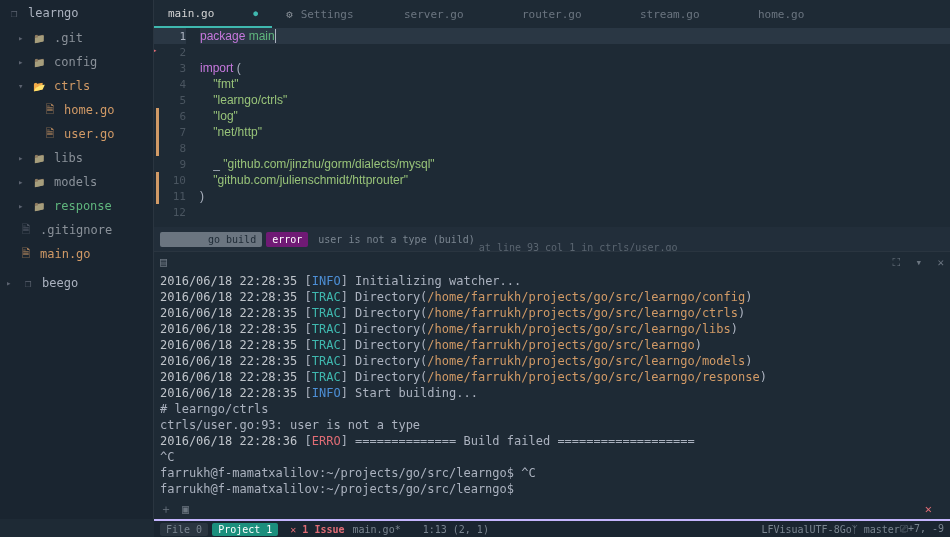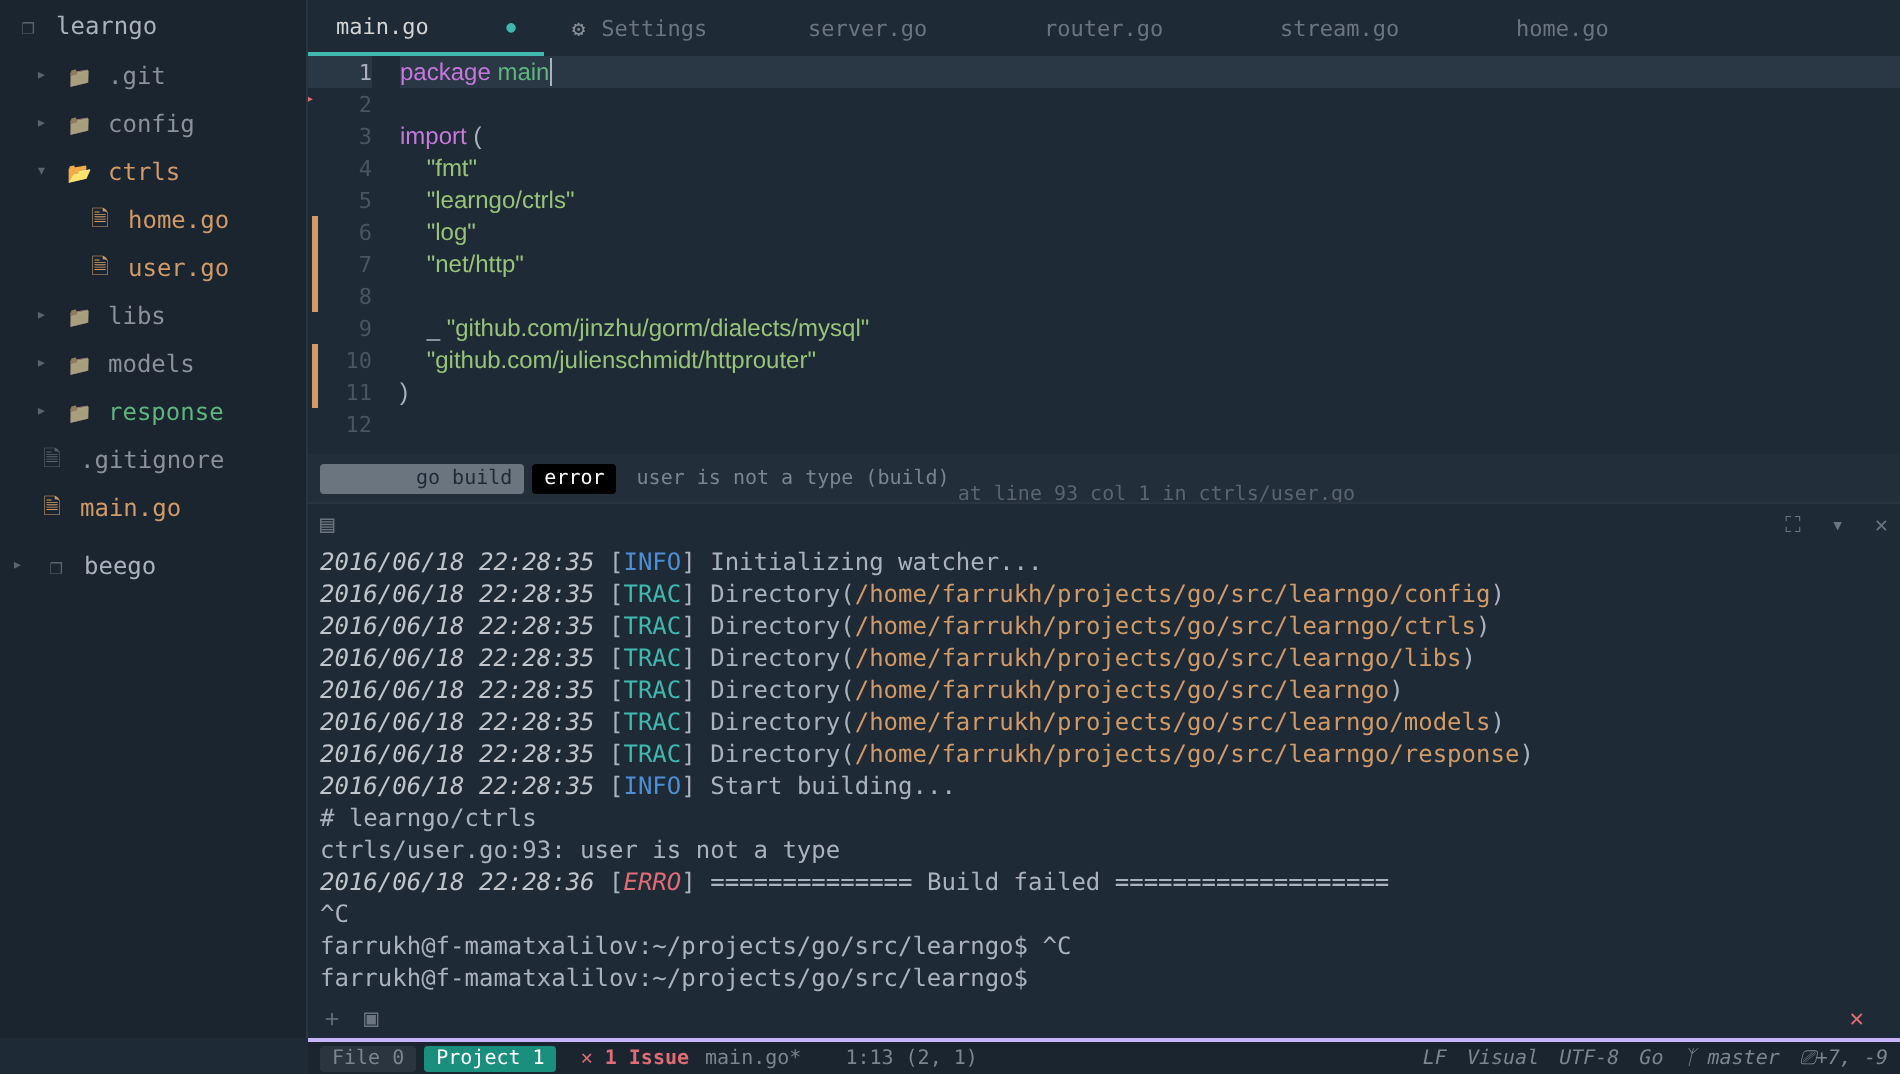--- a/index.html
+++ b/index.html
@@ -111,21 +111,21 @@
     .lint-bar {
       height: 24px;
       background: #222e3a;
       display: flex;
       align-items: center;
       padding: 0 6px;
       font-size: 10px;
     }
     .badge { padding: 2px 6px; border-radius: 2px; margin-right: 4px; }
     .badge.gray { background: #6b7580; color: #1e2a35; padding-left: 48px; }
-    .badge.red { background: #000000; color: #fff; }
+    .badge.red { background: #701a75; color: #fff; }
     .lint-msg { color: #7a8590; margin-left: 6px; }
     .lint-loc { color: #5a6570; margin-left: 4px; margin-top: 16px; }
 
     .term-header {
       height: 20px;
       background: #1e2a35;
       border-top: 1px solid #2a3540;
       display: flex;
       align-items: center;
       padding: 0 6px;
@@ -136,24 +136,24 @@
     .terminal {
       flex: 0 0 auto;
       background: #1e2a35;
       font-family: inherit;
       font-size: 12px;
       line-height: 16px;
       padding: 2px 6px;
       overflow: hidden;
     }
     .term-line { white-space: pre; height:16px; }
-    .ts { color: #c0c5cb; font-style: italic; }
+    .ts { color: #c0c5cb; }
     .lv-info { color: #4d8fd6; }
     .lv-trac { color: #3fb8af; }
-    .lv-erro { color: #e06c75; font-style: italic; }
+    .lv-erro { color: #e06c75; }
     .path { color: #d19a66; }
     .brk { color: #abb2bf; }
     .term-plain { color: #abb2bf; }
 
     .term-footer {
       height: 20px;
       background: #1e2a35;
       display:flex; align-items:center; padding:0 6px;
       color:#6b7580;
     }
@@ -169,21 +169,21 @@
       display: flex;
       align-items: center;
       font-size: 10px;
       color: #7a8590;
       padding: 0 6px;
     }
     .status-pill { padding: 1px 6px; border-radius: 2px; margin-right: 4px; }
     .status-pill.dark { background: #2a3540; }
     .status-pill.teal { background: #1b8f7d; color: #fff; }
     .status-issue { color: #e06c75; margin: 0 8px; font-weight: bold; }
-    .status-right { margin-left: auto; display:flex; gap:10px; align-items:center;font-style:italic;}
+    .status-right { margin-left: auto; display:flex; align-items:center;}
     .status-right span { white-space: nowrap; }
   </style>
 </head>
 <body>
 
 <div class="sidebar">
   <div class="tree-row root">
     <span class="icon book-icon">❐</span>
     <span>learngo</span>
   </div>

